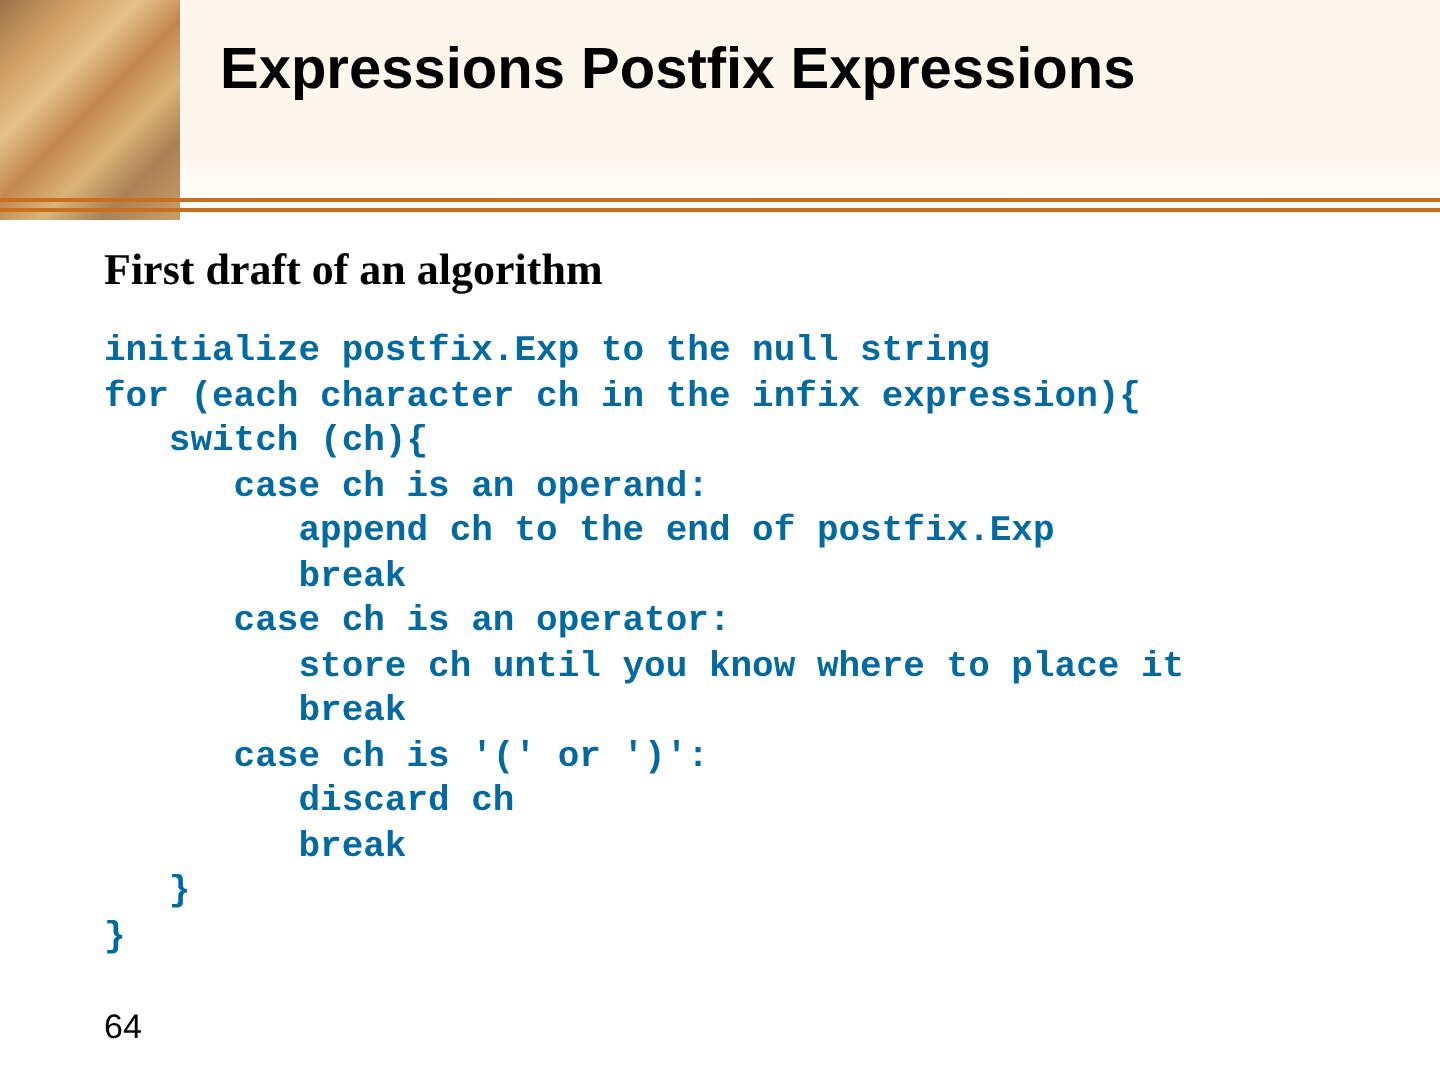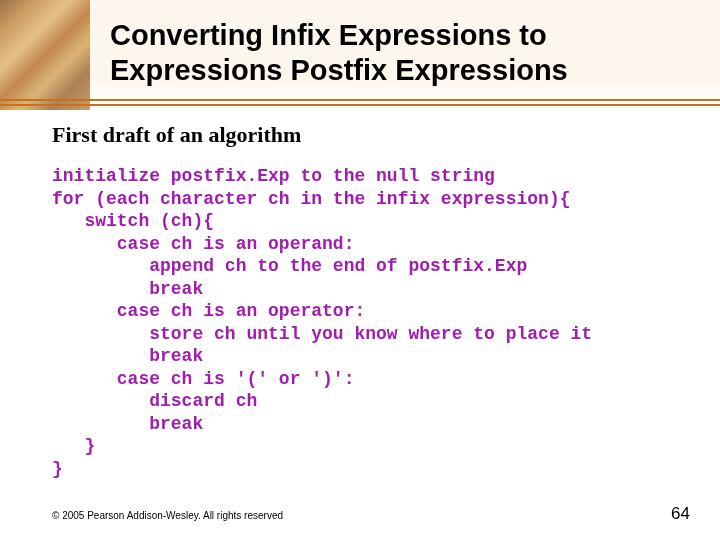--- a/index.html
+++ b/index.html
@@ -56,21 +56,21 @@
     color: #000000;
   }
   .code {
     position: absolute;
     top: 165px;
     left: 52px;
     font-family: 'Courier New', Courier, monospace;
     font-weight: bold;
     font-size: 18px;
     line-height: 1.25;
-    color: #a21caf;
+    color: #0369a1;
     white-space: pre;
   }
   .footer {
     position: absolute;
     bottom: 16px;
     left: 52px;
     right: 30px;
     display: flex;
     justify-content: space-between;
     align-items: baseline;
@@ -84,21 +84,20 @@
 </style>
 </head>
 <body>
 
 <div class="header-bg"></div>
 <div class="header-left-img"></div>
 <div class="header-line" style="top:99px"></div>
 <div class="header-line" style="top:104px"></div>
 
 <div class="title">
-  <div>Converting Infix Expressions to</div>
   <div>Expressions Postfix Expressions</div>
 </div>
 
 <div class="subtitle">First draft of an algorithm</div>
 
 <div class="code">initialize postfix.Exp to the null string
 for (each character ch in the infix expression){
    switch (ch){
       case ch is an operand:
          append ch to the end of postfix.Exp
@@ -106,15 +105,14 @@
       case ch is an operator:
          store ch until you know where to place it
          break
       case ch is '(' or ')':
          discard ch
          break
    }
 }</div>
 
 <div class="footer">
-  <span>© 2005 Pearson Addison-Wesley. All rights reserved</span>
   <span class="page-num">64</span>
 </div>
 
 </body></html>

